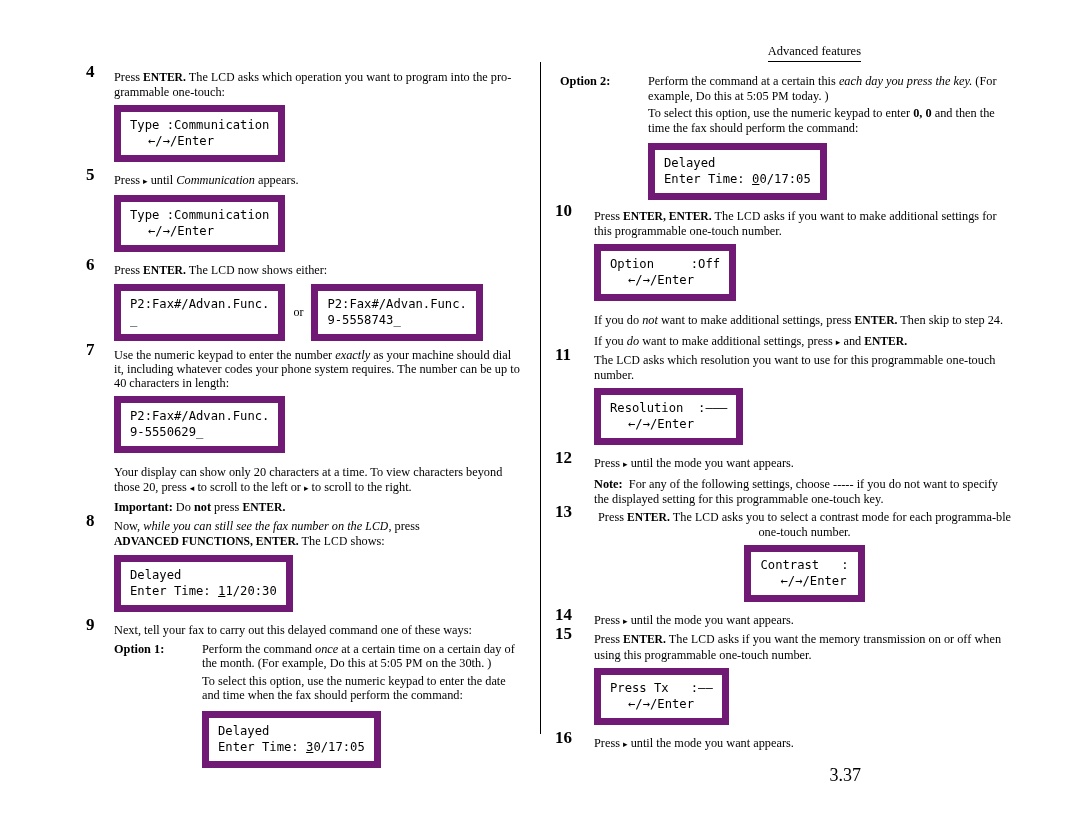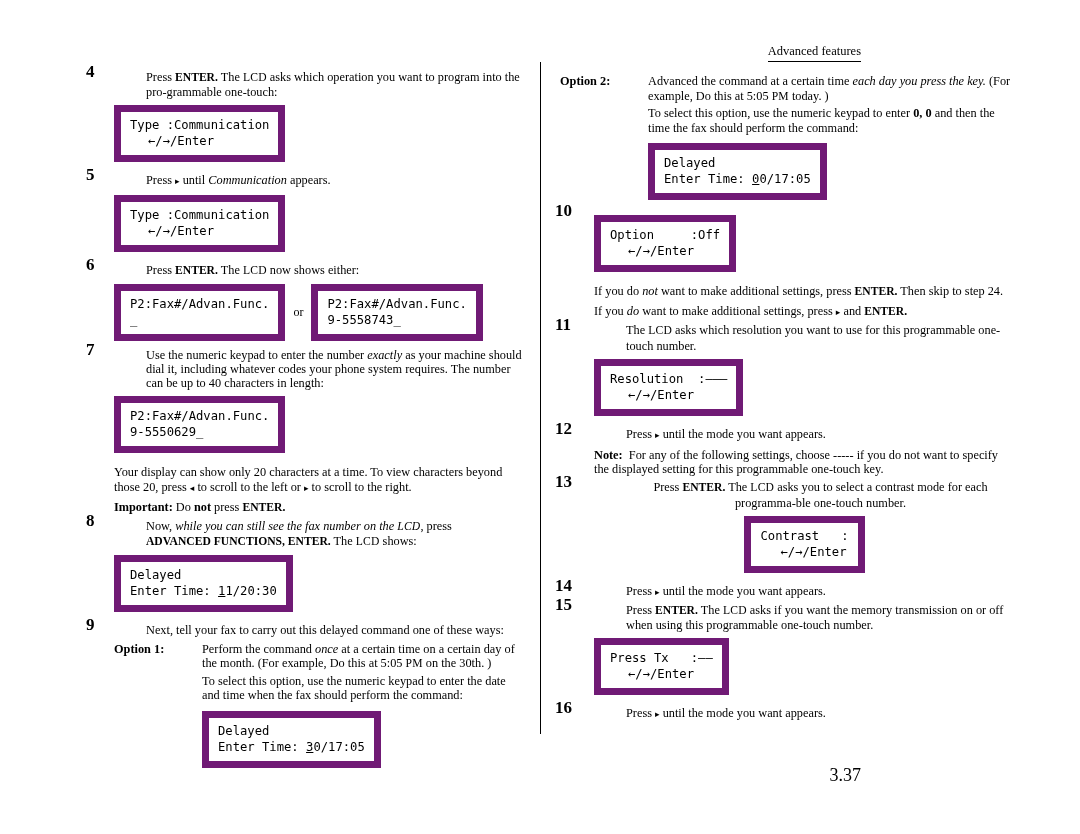--- a/index.html
+++ b/index.html
@@ -66,21 +66,21 @@
     left: 0;
     top: -5px;
     font-size: 17px;
     font-weight: bold;
     font-family: "Liberation Serif", serif;
   }
   .step-num.big {
     left: -5px;
     font-size: 17px;
   }
-  .step-text { display: block; margin-left: 32px; }
+  .step-text { display: block; }
 
   .sc { font-variant: small-caps; font-size: 11.6px; letter-spacing: 0.2px;}
   .b { font-weight: bold; }
   .i { font-style: italic; }
   .sc-b { font-variant: small-caps; font-weight: bold; font-size: 11.6px; }
 
   
   .lcd {
     border: 7px solid #701a75;
     font-family: "DejaVu Sans Mono", monospace;
@@ -185,27 +185,28 @@
       <div class="tight">To select this option, use the numeric keypad to enter the date and time when the fax should perform the command:</div>
       <div class="lcd"><span class="lcd-row">Delayed</span><span class="lcd-row"><span>Enter Time: </span><span class="u">3</span><span>0/17:05</span></span></div>
     </div>
 
   </div>
 
   <div class="col col-right">
 
     <div class="opt" style="margin-left:0;">
       <span class="opt-lbl">Option 2:</span>
-      <span><span>Advanced the command at a certain time </span><span class="i">each day you press the key.</span><span> (For example, Do this at 5:05 </span><span class="sc">PM</span><span> today. )</span></span>
+      <span><span>Perform the command at a certain this </span><span class="i">each day you press the key.</span><span> (For example, Do this at 5:05 </span><span class="sc">PM</span><span> today. )</span></span>
       <div class="tight"><span>To select this option, use the numeric keypad to enter </span><span class="b">0, 0</span><span> and then the time the fax should perform the command:</span></div>
       <div class="lcd"><span class="lcd-row">Delayed</span><span class="lcd-row"><span>Enter Time: </span><span class="u">0</span><span>0/17:05</span></span></div>
     </div>
 
     <div class="step" style="padding-left:34px;">
       <span class="step-num big">10</span>
+      <span class="step-text"><span>Press </span><span class="sc-b">ENTER, ENTER.</span><span> The </span><span class="sc">LCD</span><span> asks if you want to make additional settings for this programmable one-touch number.</span></span>
       <div class="lcd"><span class="lcd-row">Option     :Off</span><span class="lcd-row lcd-indent">←/→/Enter</span></div>
       <div class="para"><span>If you do </span><span class="i">not</span><span> want to make additional settings, press </span><span class="sc-b">ENTER.</span><span> Then skip to step 24.</span></div>
       <div class="tight"><span>If you </span><span class="i">do</span><span> want to make additional settings, press </span><span class="arrow">▸</span><span> and </span><span class="sc-b">ENTER.</span></div>
     </div>
 
     <div class="step" style="padding-left:34px;">
       <span class="step-num big">11</span>
       <span class="step-text"><span>The </span><span class="sc">LCD</span><span> asks which resolution you want to use for this programmable one-touch number.</span></span>
       <div class="lcd"><span class="lcd-row">Resolution  :———</span><span class="lcd-row lcd-indent">←/→/Enter</span></div>
     </div>

